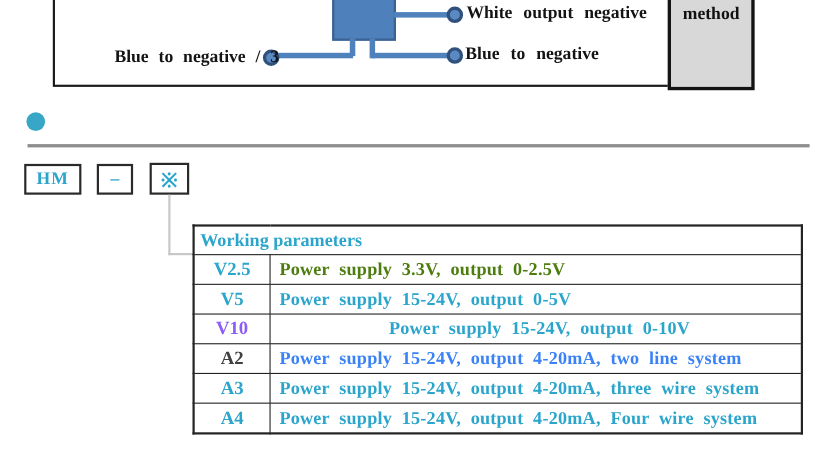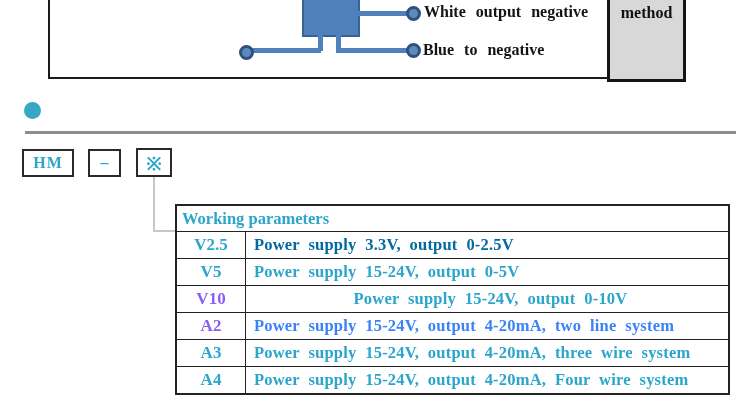--- a/index.html
+++ b/index.html
@@ -62,20 +62,21 @@
   <div class="wire" style="left:336px;top:35px;width:4.5px;height:18px;"></div>
   <div class="wire" style="left:249px;top:48px;width:72px;height:4.5px;"></div>
   <div class="wire" style="left:339px;top:48px;width:70px;height:4.5px;"></div>
 
   <div class="dot" style="left:406px;top:6px;"></div>
   <div class="dot" style="left:406px;top:43px;"></div>
   <div class="dot" style="left:239px;top:45px;"></div>
 
   <div class="dlabel" style="left:424px;top:3px;">White output negative</div>
   <div class="dlabel" style="left:423px;top:41px;">Blue to negative</div>
+  <div class="dlabel" style="left:104px;top:43px;word-spacing:5px;">Blue to negative / 3</div>
 
   <div class="method-box">
     <span>method</span>
   </div>
 
   <div class="bullet" style="background: rgb(56, 167, 199);"></div>
   <div class="sec-rule"></div>
 
   <div class="mbox mbox-hm">
     <span style="color: rgb(43, 165, 203);">HM</span>
@@ -89,32 +90,32 @@
   <div class="conn-v"></div>
   <div class="conn-h"></div>
 
   <table class="ptable">
     <tbody>
         <tr>
       <td class="hdr" colspan="2" style="color: rgb(43, 165, 203);">Working parameters</td>
     </tr>
     <tr>
       <td class="mcol" style="color: rgb(43, 165, 203);">V2.5</td>
-      <td class="dcol" style="color: #0369a1;">Power supply 3.3V, output 0-2.5V</td>
+      <td class="dcol" style="color: #4d7c0f;">Power supply 3.3V, output 0-2.5V</td>
     </tr>
     <tr>
       <td class="mcol" style="color: rgb(43, 165, 203);">V5</td>
       <td class="dcol" style="color: rgb(43, 165, 203);">Power supply 15-24V, output 0-5V</td>
     </tr>
     <tr>
       <td class="mcol" style="color: #8b5cf6;">V10</td>
       <td class="dcol" style="color: rgb(43, 165, 203); text-align: center;">Power supply 15-24V, output 0-10V</td>
     </tr>
     <tr>
-      <td class="mcol" style="color: #8b5cf6;">A2</td>
+      <td class="mcol" style="color: #404040;">A2</td>
       <td class="dcol" style="color: #3b82f6;">Power supply 15-24V, output 4-20mA, two line system</td>
     </tr>
     <tr>
       <td class="mcol" style="color: rgb(43, 165, 203); margin-top: 17px;">A3</td>
       <td class="dcol" style="color: rgb(43, 165, 203);">Power supply 15-24V, output 4-20mA, three wire system</td>
     </tr>
     <tr>
       <td class="mcol" style="color: rgb(43, 165, 203);">A4</td>
       <td class="dcol" style="color: rgb(43, 165, 203);">Power supply 15-24V, output 4-20mA, Four wire system</td>
     </tr>

